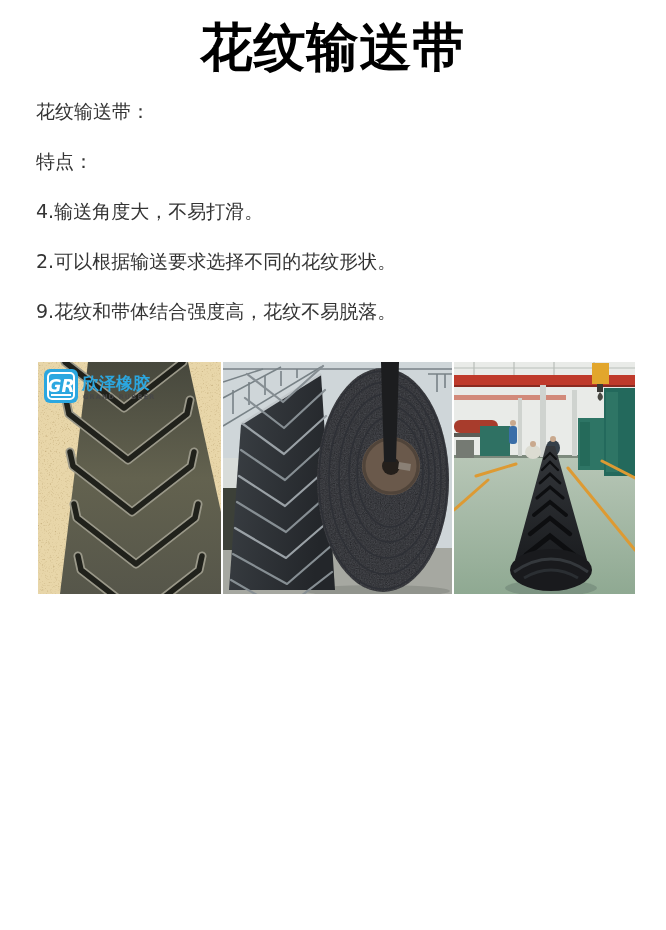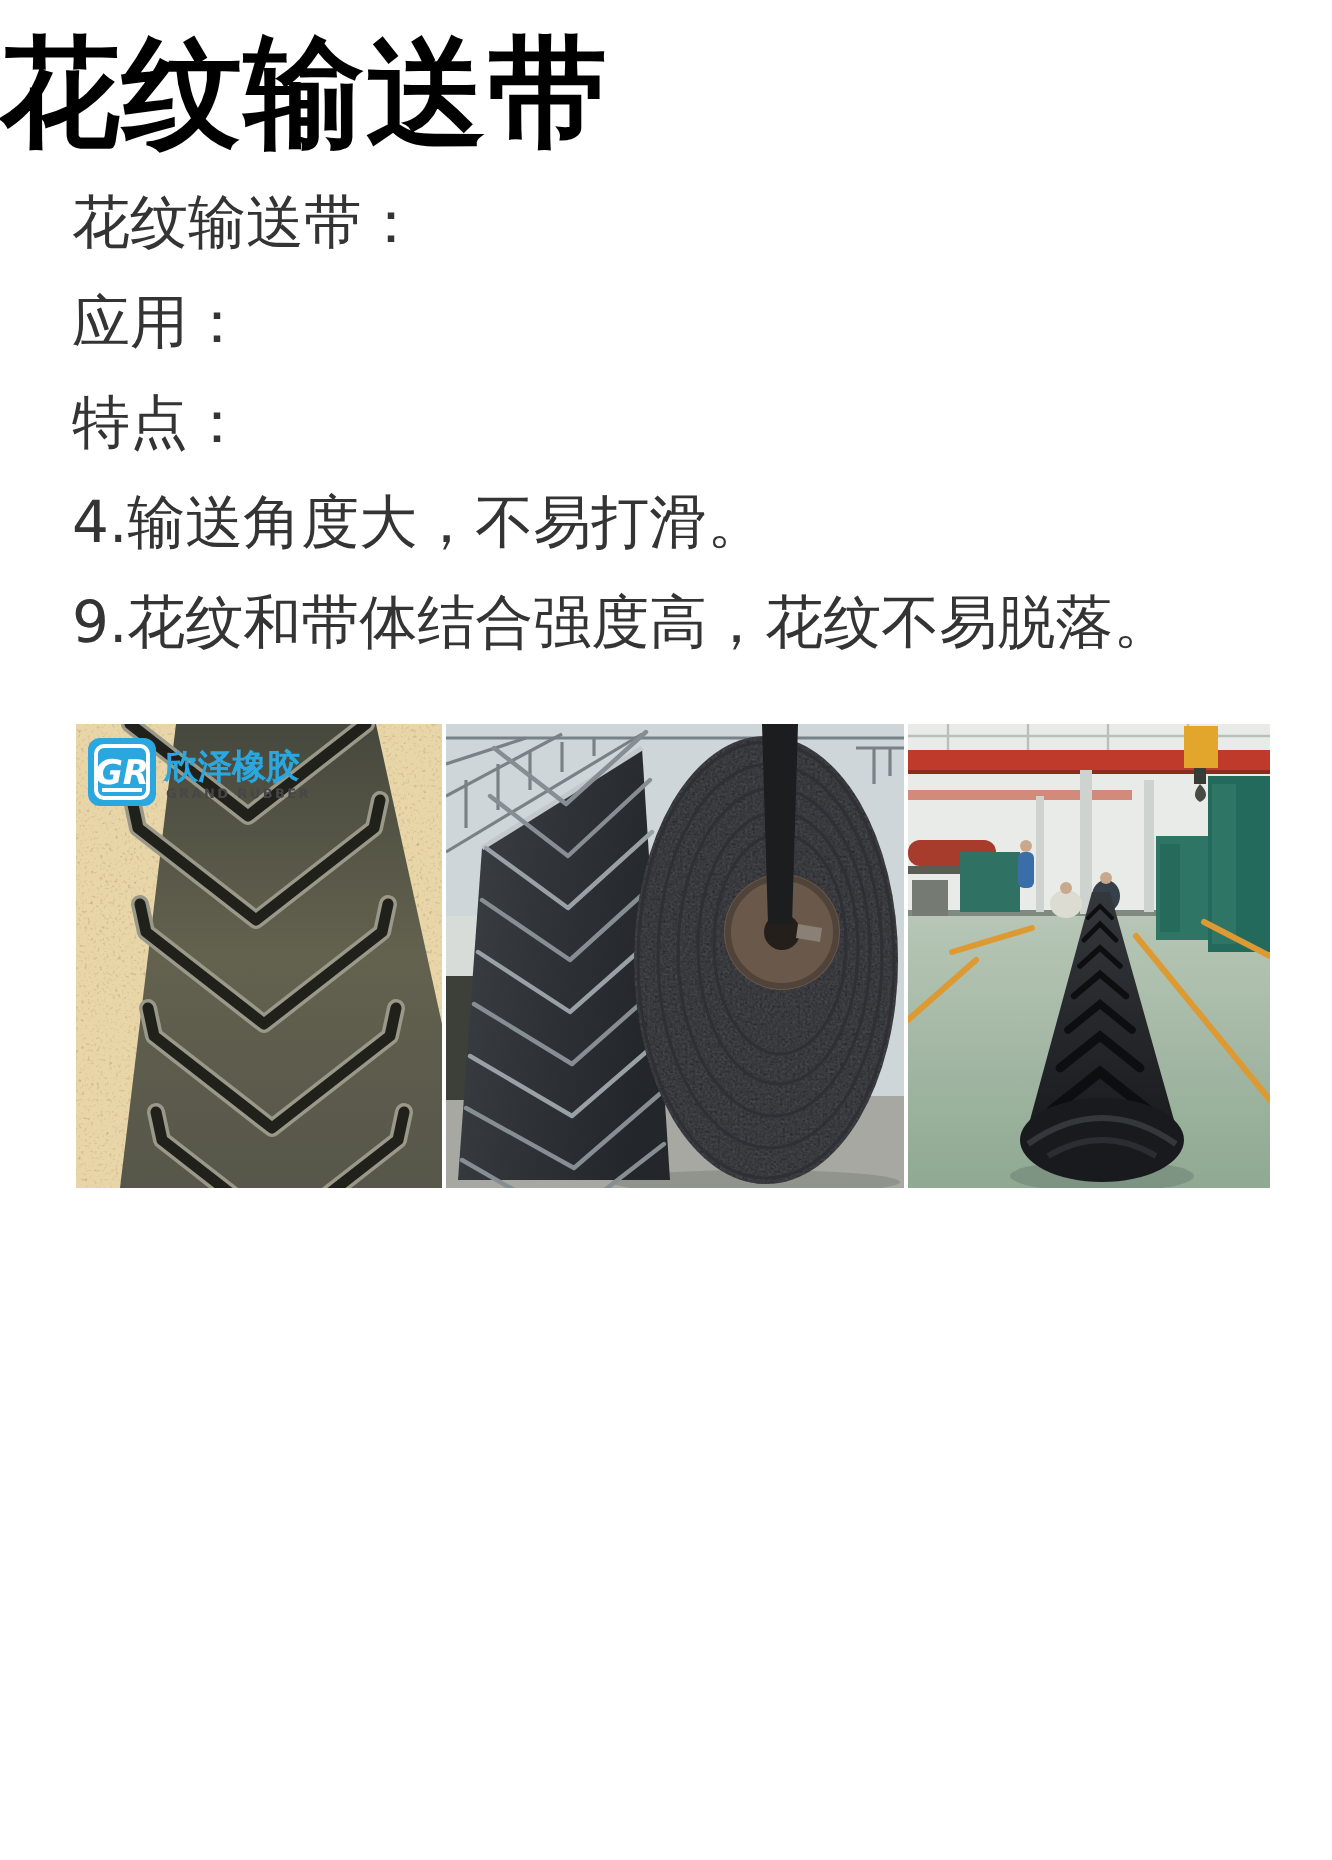--- a/index.html
+++ b/index.html
@@ -3,49 +3,49 @@
 <meta charset="utf-8">
 <style>
   html,body{margin:0;padding:0;}
   body{
     width:666px;height:930px;background:#ffffff;overflow:hidden;
     font-family:"DejaVu Sans","Liberation Sans",sans-serif;
     color:#343434;
   }
   .page-title{
     margin:16px 0 0 0;
-    font-size:60px;line-height:62px;font-weight:700;
-    color:#000;
+    font-size:52px;line-height:62px;font-weight:700;
+    text-align:center;color:#000;
     letter-spacing:1px;
   }
   .content{
     margin:0 36px;
-    font-size:29px;line-height:25px;
+    font-size:19px;line-height:25px;
   }
   .content p{
     margin:25px 0 0 0;
     white-space:pre;
     color:#343434;
   }
   .content p.first{margin-top:21px;}
   .photos{
     display:flex;gap:2px;margin:38px 0 0 38px;border-radius:16px;
   }
   .photos svg{display:block;}
 </style>
 </head>
 <body>
 
 <h1 class="page-title">花纹输送带</h1>
 
 <div class="content">
   <p class="first">花纹输送带：</p>
-  <p>应用：</p>
   <p>特点：</p>
   <p>4.输送角度大，不易打滑。</p>
+  <p>2.可以根据输送要求选择不同的花纹形状。</p>
   <p>9.花纹和带体结合强度高，花纹不易脱落。</p>
 </div>
 
 <div class="photos">
 
   <svg width="183" height="232" viewBox="0 0 183 232">
     <defs>
       <filter id="gravelNoise" x="0" y="0" width="100%" height="100%">
         <feTurbulence type="fractalNoise" baseFrequency="0.65" numOctaves="3" seed="7"></feTurbulence>
         <feColorMatrix type="matrix" values="0 0 0 0 0.90  0 0 0 0 0.77  0 0 0 0 0.48  0.7 0.7 0.7 0 0"></feColorMatrix>

